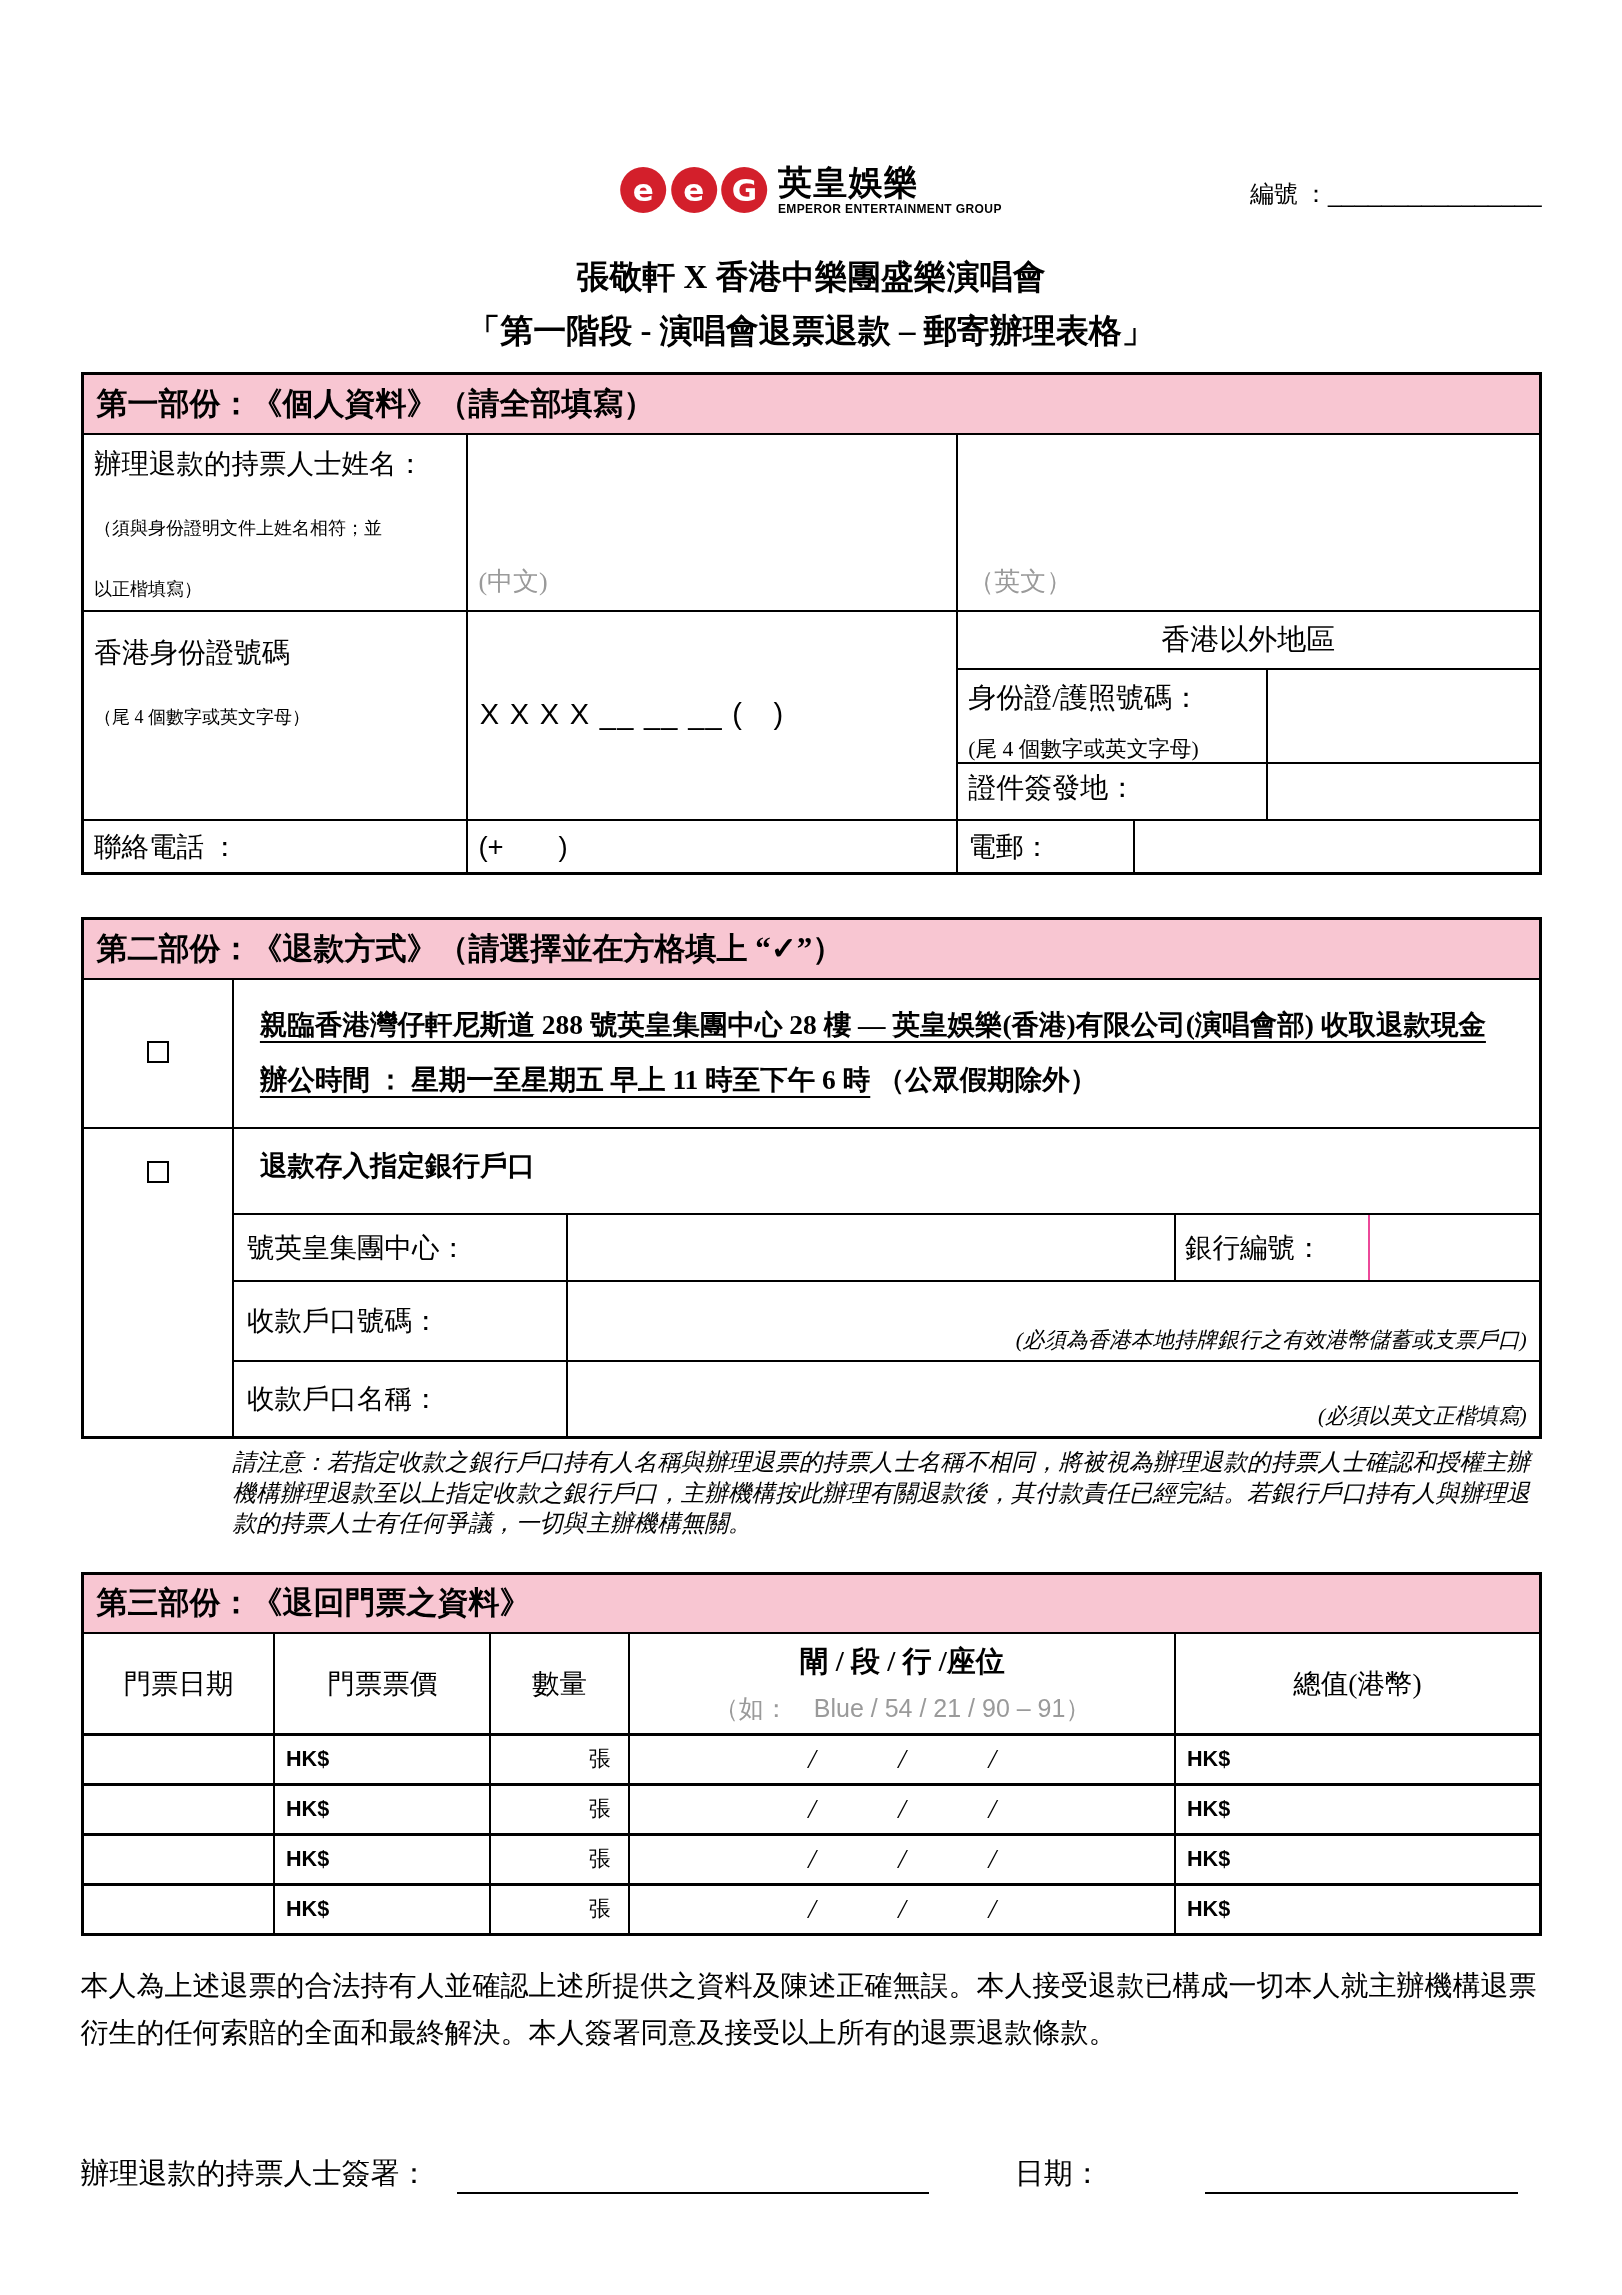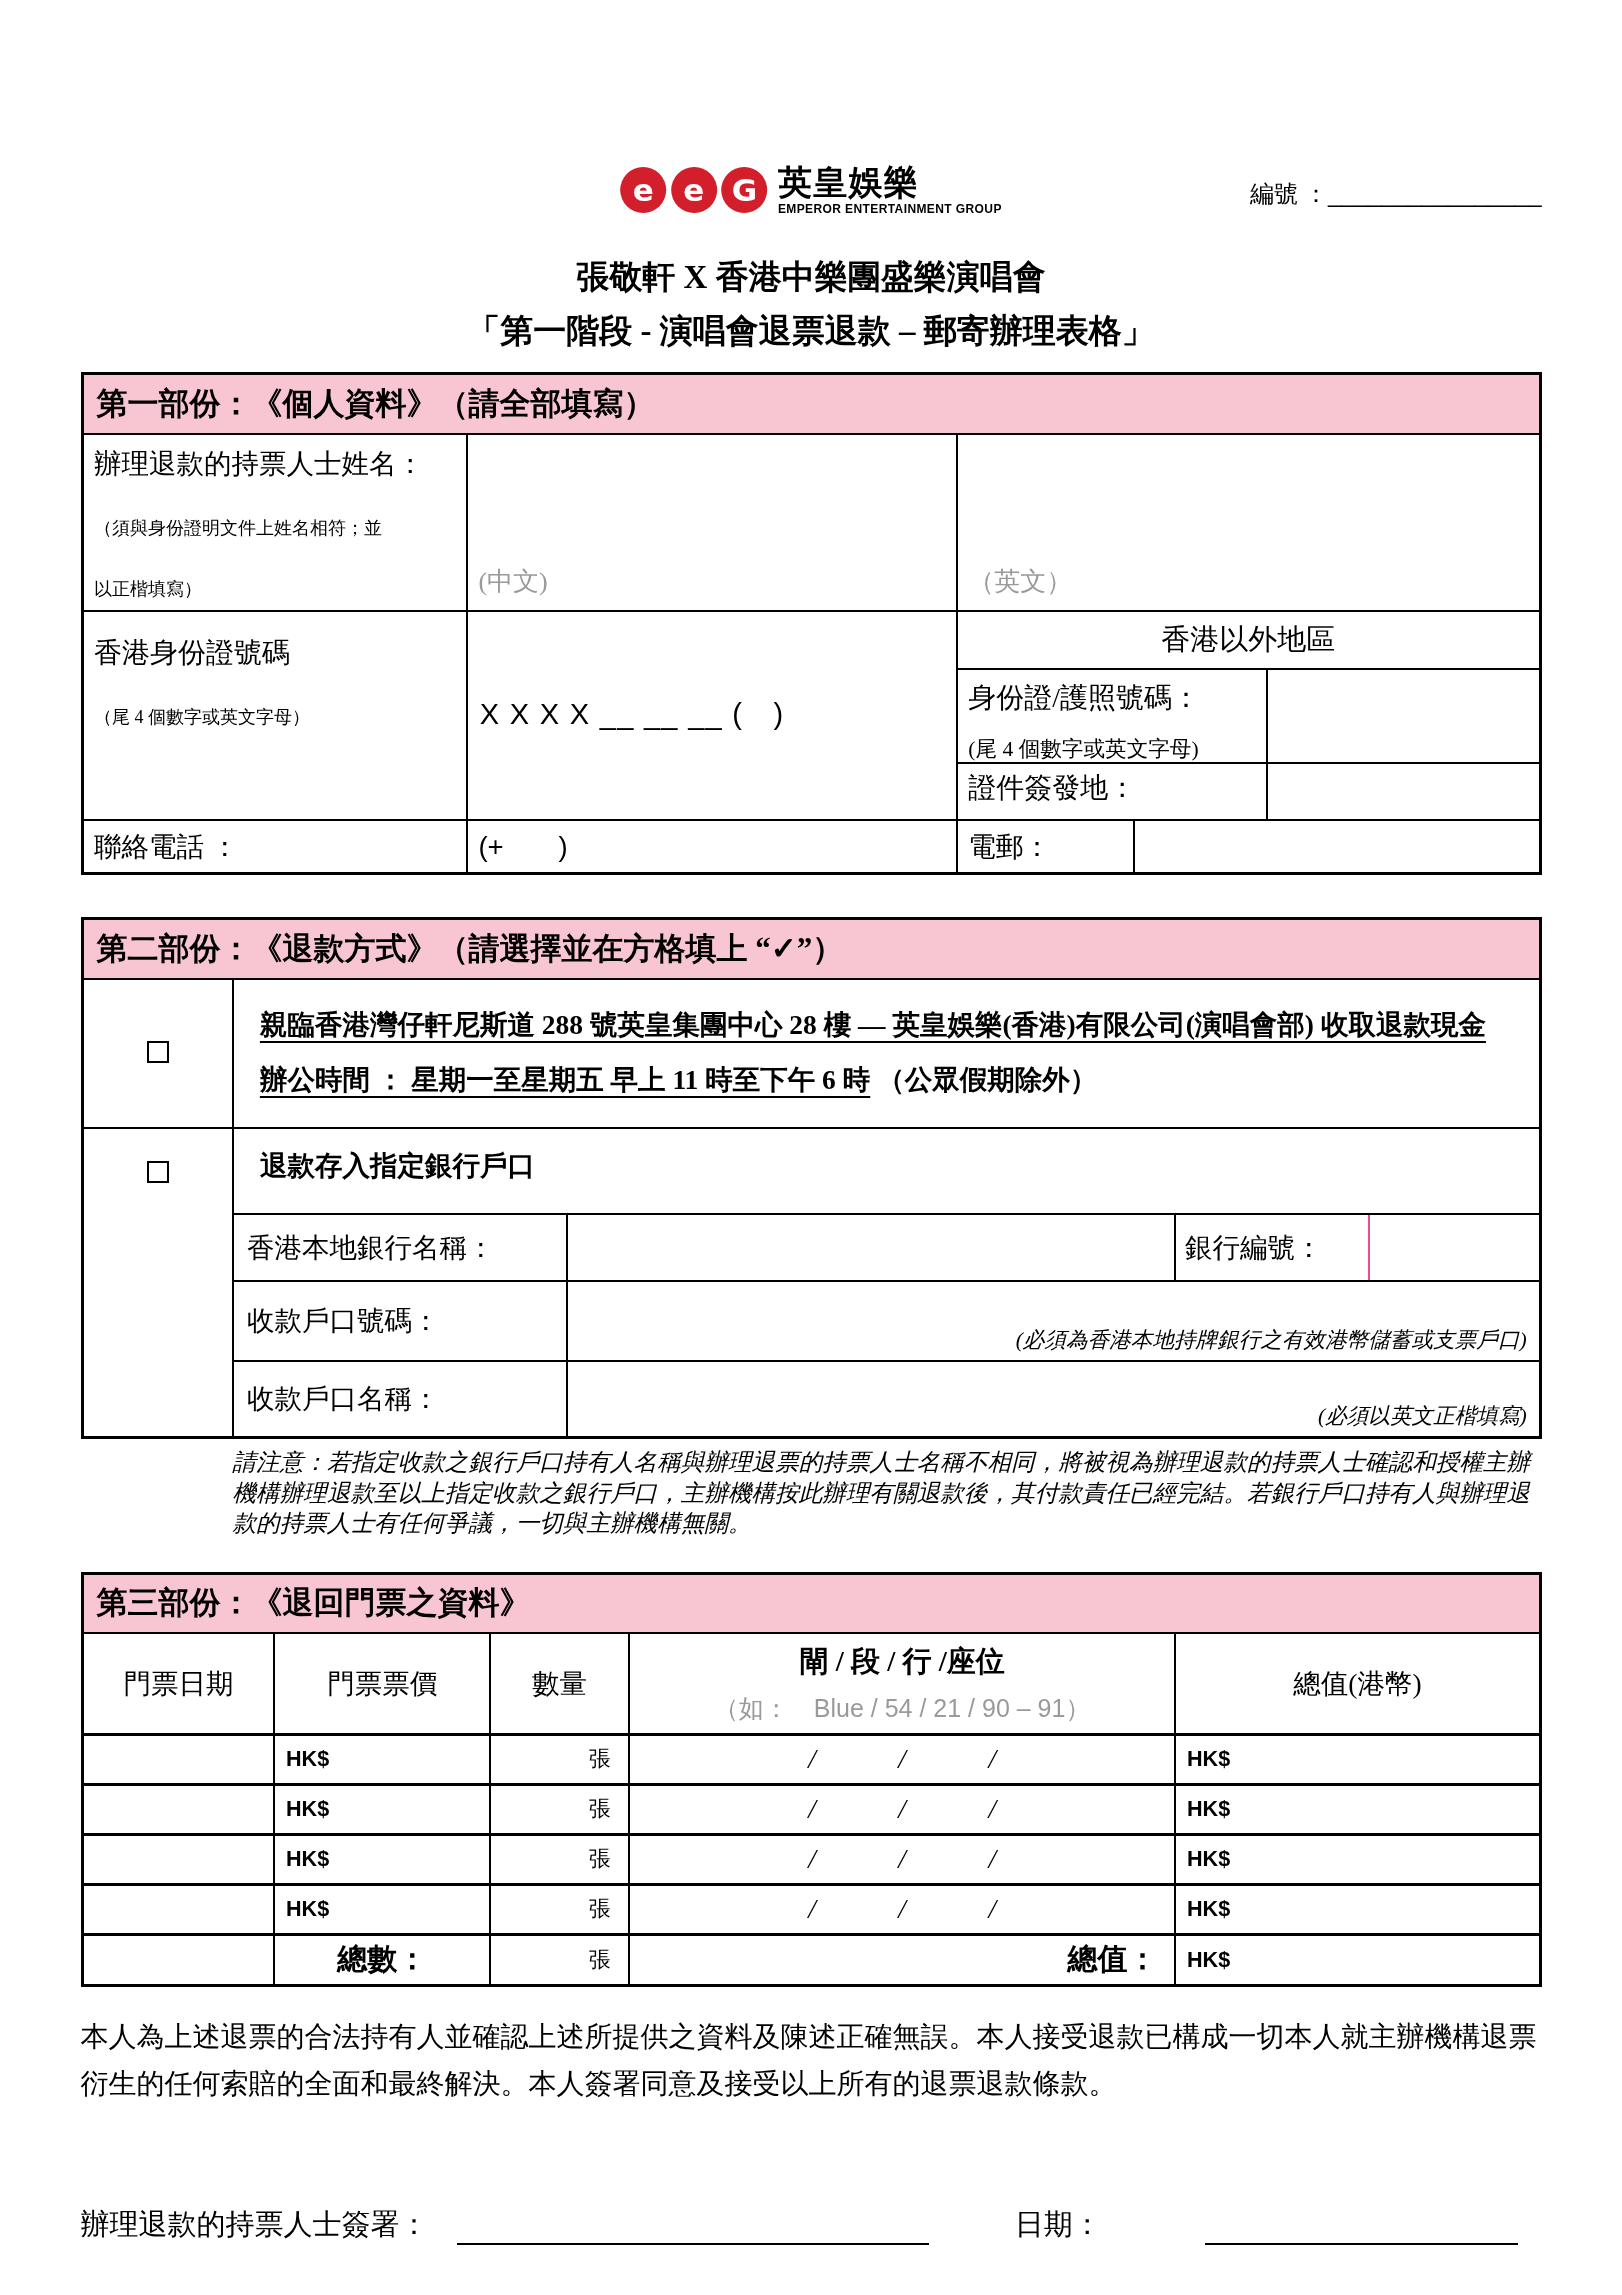--- a/index.html
+++ b/index.html
@@ -230,21 +230,21 @@
       </td>
     </tr>
     <tr>
       <td class="chk-cell chk-top">
         <span class="checkbox"></span>
       </td>
       <td class="opt2-cell">
         <div class="opt2-title">退款存入指定銀行戶口</div>
         <div class="bank">
           <div class="b-row b-r1">
-            <div class="b-lbl">香港本地銀行名稱：</div>
+            <div class="b-lbl">號英皇集團中心：</div>
             <div class="b-blank1"></div>
             <div class="b-lbl2">銀行編號：</div>
             <div class="b-blank2"></div>
           </div>
           <div class="b-row b-r2">
             <div class="b-lbl">收款戶口號碼：</div>
             <div class="b-wide">
               <span class="b-note">(必須為香港本地持牌銀行之有效港幣儲蓄或支票戶口)</span>
             </div>
           </div>
@@ -306,27 +306,20 @@
       <td class="hkd"><span>HK$</span></td>
     </tr>
     <tr class="s3-row">
       <td></td>
       <td class="hkd"><span>HK$</span></td>
       <td class="zhang"><span>張</span></td>
       <td class="slashes"><span>/　　　/　　　/</span></td>
       <td class="hkd"><span>HK$</span></td>
     </tr>
 
-    <tr class="s3-row s3-total">
-      <td></td>
-      <td class="tot-lbl">總數：</td>
-      <td class="zhang"><span>張</span></td>
-      <td class="tot-val-lbl">總值：</td>
-      <td class="hkd"><span>HK$</span></td>
-    </tr>
   </tbody>
     </table>
 
   <div class="declaration">本人為上述退票的合法持有人並確認上述所提供之資料及陳述正確無誤。本人接受退款已構成一切本人就主辦機構退票衍生的任何索賠的全面和最終解決。本人簽署同意及接受以上所有的退票退款條款。</div>
 
   <div class="sigrow">
     <span>辦理退款的持票人士簽署：</span>
     <span class="sigline sig1"></span>
     <span class="date-lbl">日期：</span>
     <span class="sigline sig2"></span>

